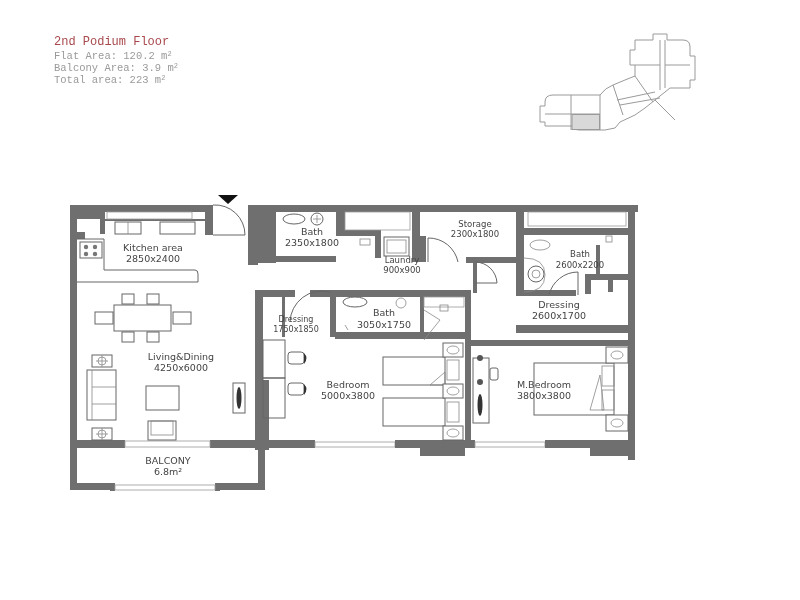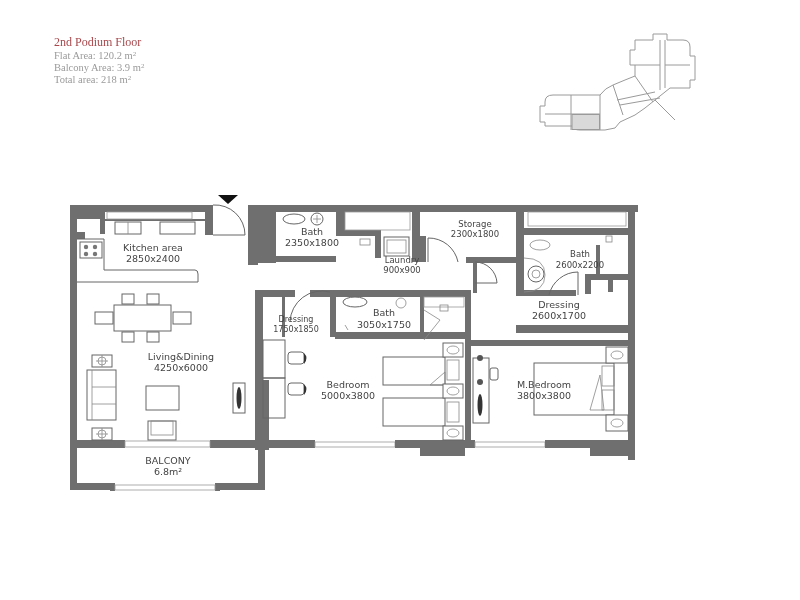--- a/index.html
+++ b/index.html
@@ -1,33 +1,33 @@
 <!DOCTYPE html>
 <html><head>
   <meta charset="utf-8">
   <style>
     html, body { margin: 0; padding: 0; background: #ffffff; }
     body { width: 800px; height: 600px; position: relative; overflow: hidden; font-family: "Liberation Sans", sans-serif; }
     .header { position: absolute; left: 54px; top: 33px; }
     .title { font-family: "Liberation Serif", serif; font-size: 17px; color: #a8484c; letter-spacing: -0.2px; line-height: 20px; }
-    .subtitle { font-family: Liberation Serif, serif; font-size: 12px; color: #a8484c; line-height: 16px; margin-top: 1px; }
-    .area-line { font-family: Liberation Serif, serif; font-size: 10.5px; color: #9a9a9a; line-height: 12px; }
+    .subtitle { font-family: Liberation Mono, monospace; font-size: 12px; color: #a8484c; line-height: 16px; margin-top: 1px; }
+    .area-line { font-family: Liberation Mono, monospace; font-size: 10.5px; color: #9a9a9a; line-height: 12px; }
     .area-line sup { font-size: 7px; vertical-align: top; position: relative; top: -2px; }
     .keyplan { position: absolute; left: 535px; top: 30px; }
     .plan { position: absolute; left: 0; top: 0; }
     .room-label { font-family: "DejaVu Sans", sans-serif; fill: #444; }
   </style>
 </head>
 <body>
 
 <div class="header">
   <div class="subtitle">2nd Podium Floor</div>
   <div class="area-line"><span>Flat Area: 120.2 m</span><sup>2</sup></div>
   <div class="area-line"><span>Balcony Area: 3.9 m</span><sup>2</sup></div>
-  <div class="area-line"><span>Total area: 218 m</span><sup>2</sup></div>
+  <div class="area-line"><span>Total area: 223 m</span><sup>2</sup></div>
 </div>
 
 <svg class="keyplan" width="175" height="110" viewBox="0 0 175 110">
   <g fill="none" stroke="#9a9a9a" stroke-width="1">
 
     <path d="M100 10 L118 10 L118 4 L132 4 L132 10 L148 10 Q155 10 155 17 L155 26 L160 26 L160 50 L155 50 L155 58 L135 58 L130 62 L120 70 L110 78 L100 85 L85 92 L80 98 L70 100 L45 100 Q38 100 38 96 L10 96 L10 92 L5 92 L5 76 L10 76 L10 72 Q10 65 18 65 L65 65 Q70 58 78 55 L90 50 L100 46 L100 35 L95 35 L95 20 L100 20 Z"></path>
     <line x1="125" y1="10" x2="125" y2="60"></line>
     <line x1="130" y1="10" x2="130" y2="58"></line>
     <line x1="100" y1="35" x2="125" y2="35"></line>
     <line x1="130" y1="35" x2="155" y2="35"></line>

